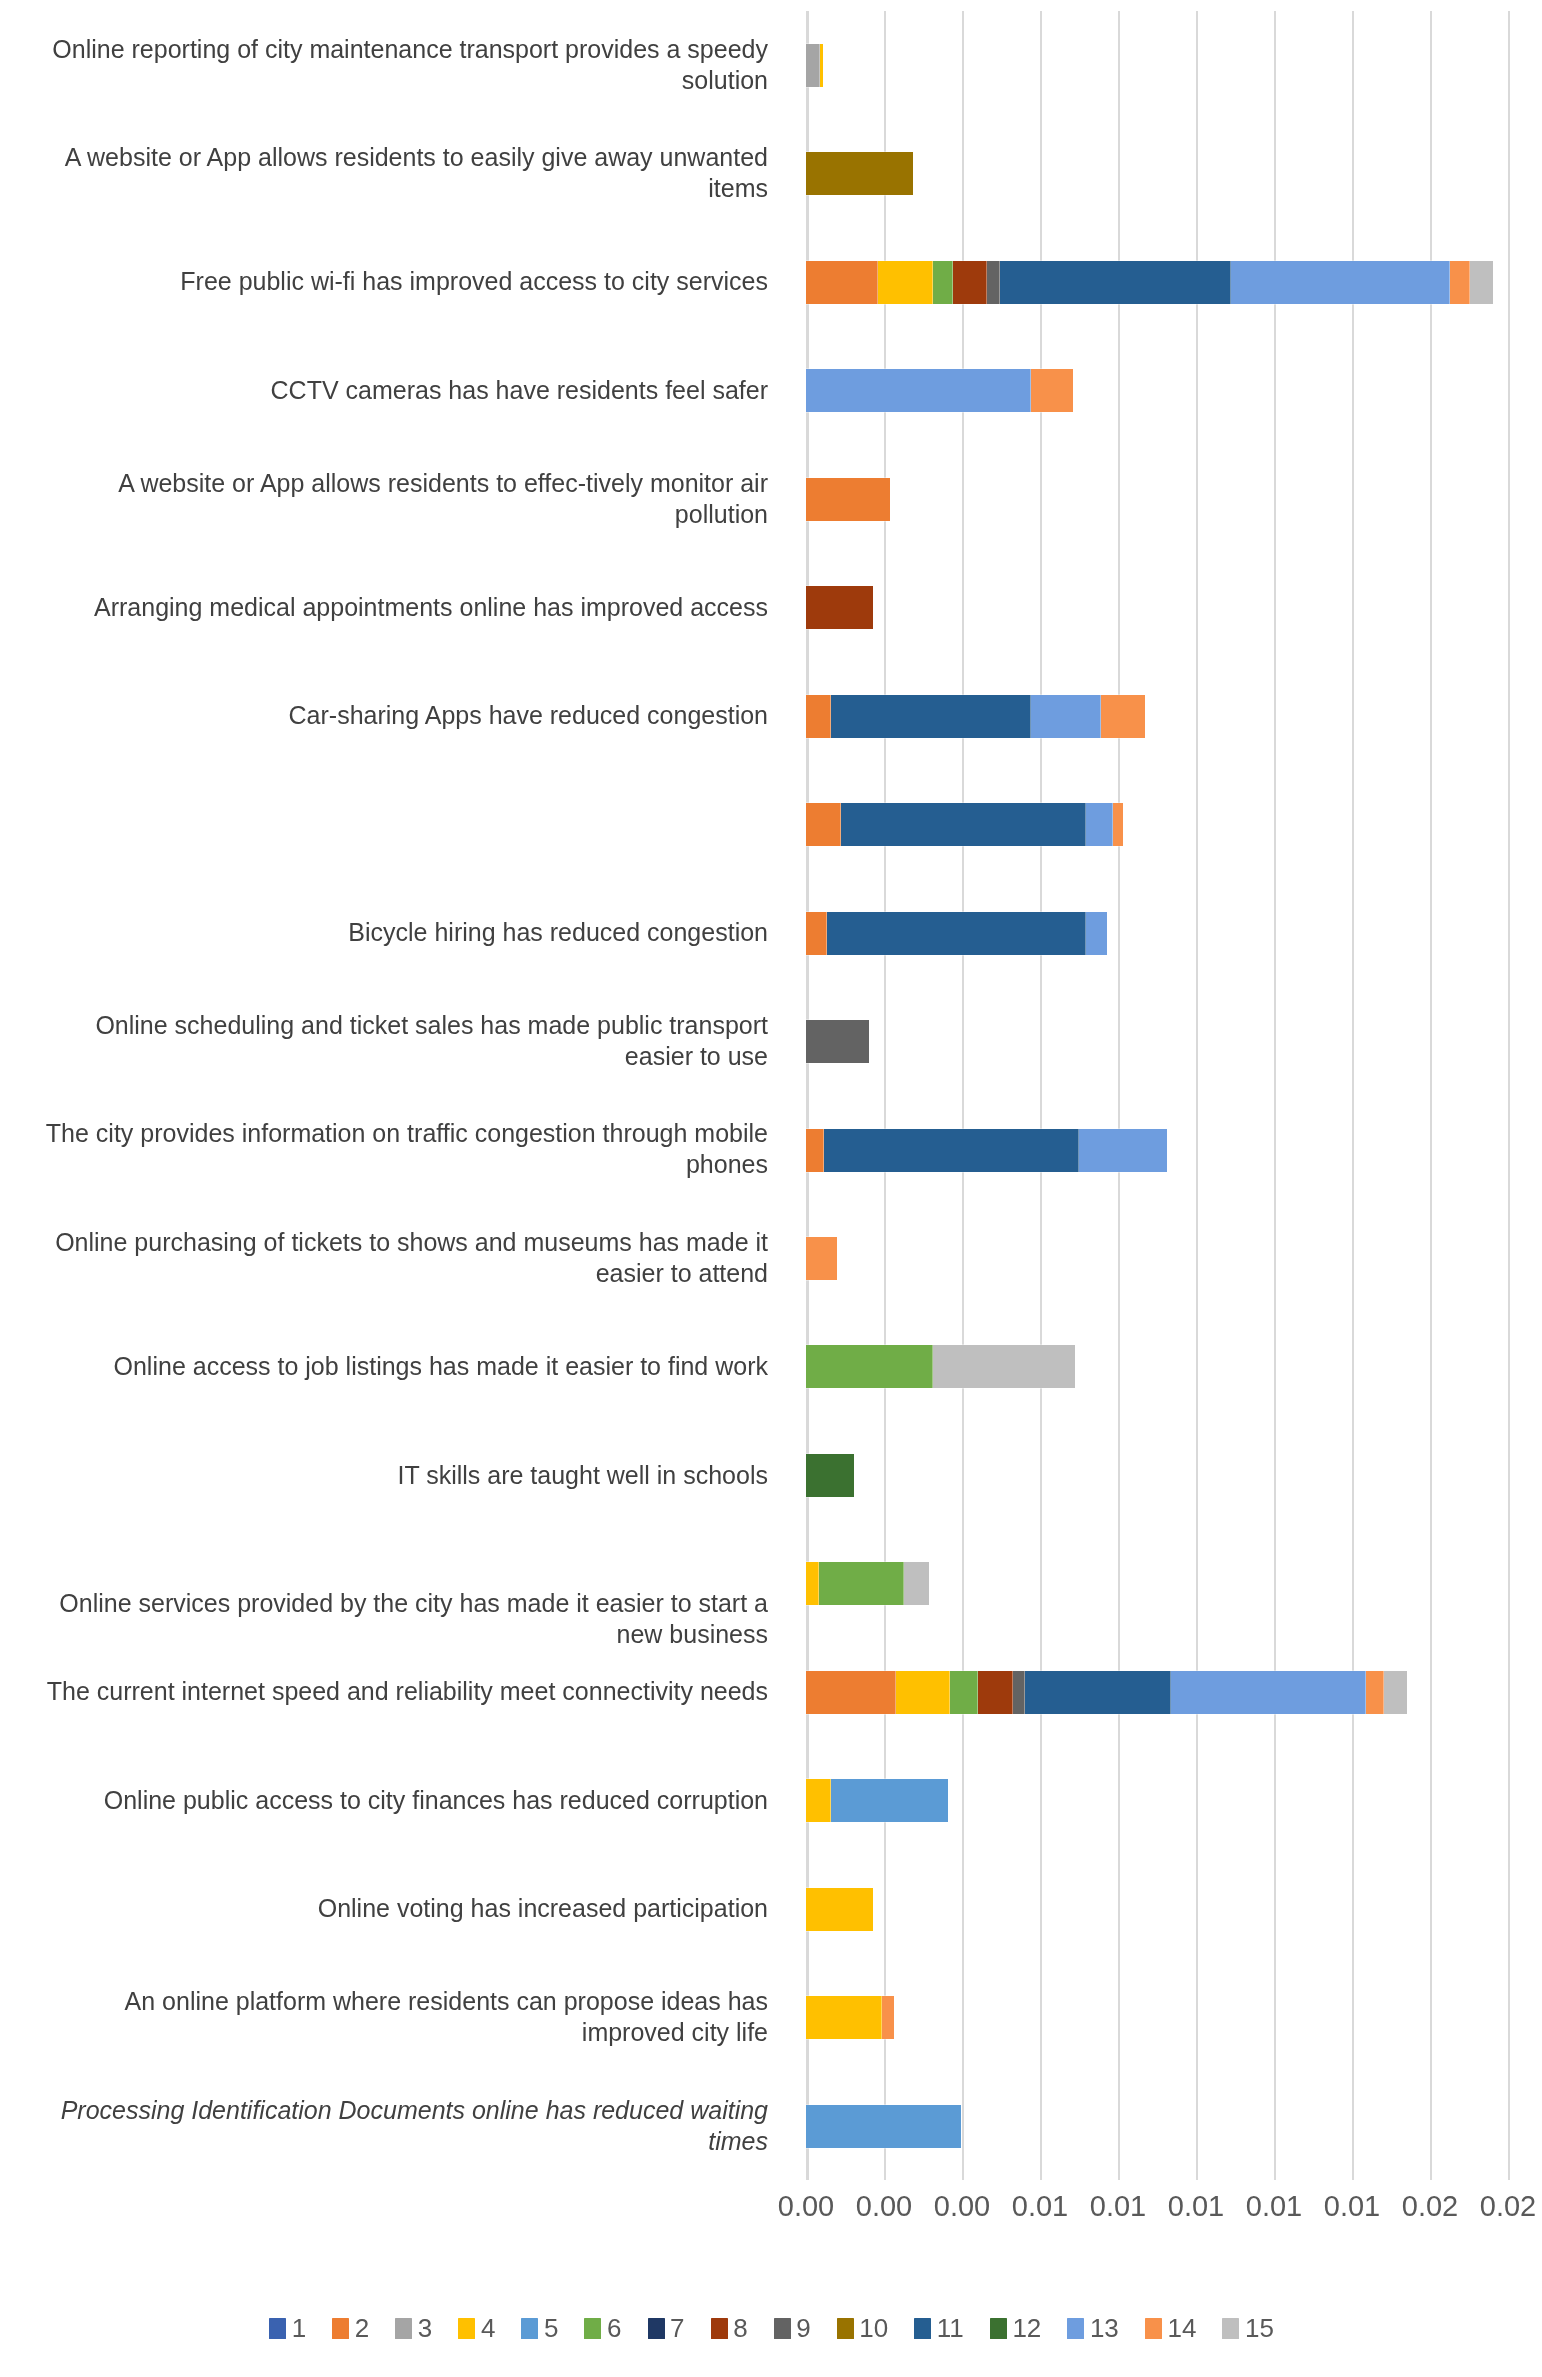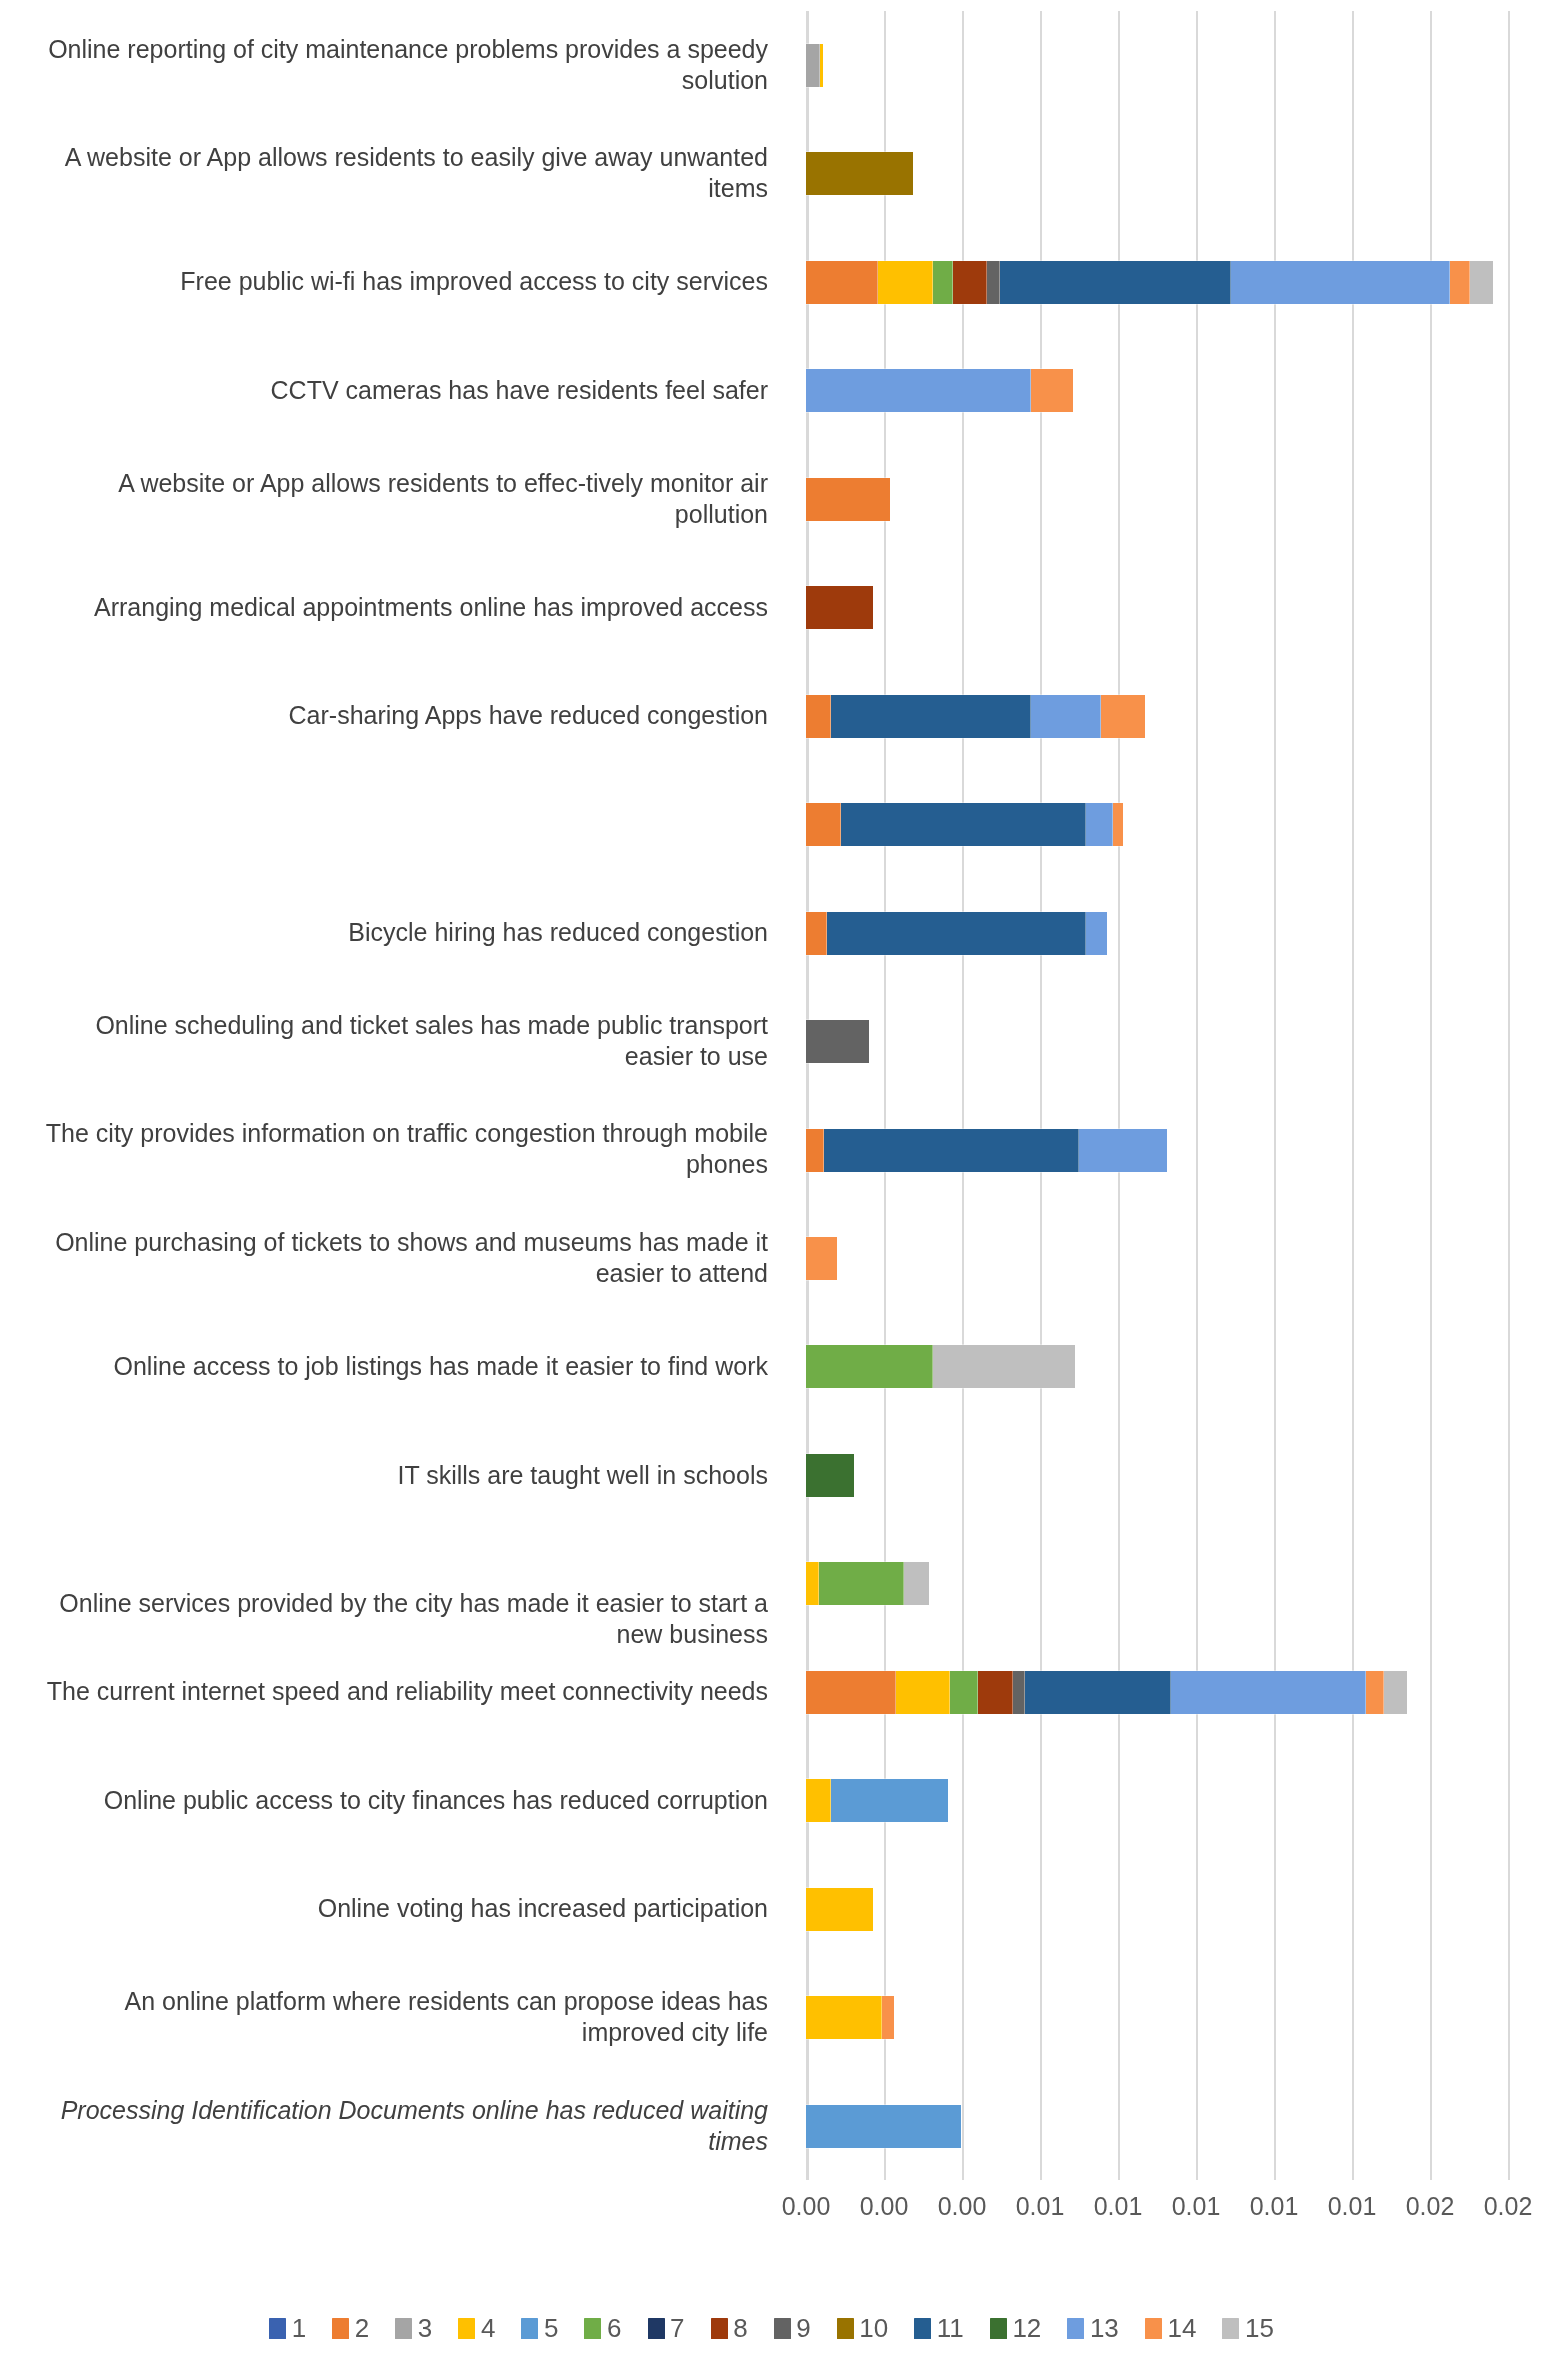--- a/index.html
+++ b/index.html
@@ -43,21 +43,21 @@
     color:#404040;
     width:740px;
   }
 
   
   .xticks{
     position:absolute;left:806px;top:2189px;width:733px;height:50px;
   }
   .xtick{
     position:absolute;top:0;
-    font-size:25px;line-height:35px;color:#595959;
+    font-size:29px;line-height:35px;color:#595959;
     transform:translateX(-50%);
     white-space:nowrap;
   }
 
   
   .legend{
     position:absolute;left:0;right:0;top:2315px;
     display:flex;justify-content:center;align-items:center;
     gap:0;
   }
@@ -66,21 +66,21 @@
     width:17px;height:21px;display:inline-block;margin-right:5.6px;border-radius:0.6px;
   }
   .legend-text{font-size:26px;line-height:26px;color:#595959;}
 </style>
 </head>
 <body>
 
 <div id="chart-root">
 
   <div class="cat-labels">
-      <div class="cat-label" style="top: 23px;">Online reporting of city maintenance problems provides a speedy solution</div>
+      <div class="cat-label" style="top: 23px;">Online reporting of city maintenance transport provides a speedy solution</div>
       <div class="cat-label" style="top: 131px;">A website or App allows residents to easily give away unwanted items</div>
       <div class="cat-label" style="top: 255px;">Free public wi-fi has improved access to city services</div>
       <div class="cat-label" style="top: 364px;">CCTV cameras has have residents feel safer</div>
       <div class="cat-label" style="top: 457px;">A website or App allows residents to effec-tively monitor air pollution</div>
       <div class="cat-label" style="top: 581px;">Arranging medical appointments online has improved access</div>
       <div class="cat-label" style="top: 689px;">Car-sharing Apps have reduced congestion</div>
       <div class="cat-label" style="top: 906px;">Bicycle hiring has reduced congestion</div>
       <div class="cat-label" style="top: 999px; text-align: right;">Online scheduling and ticket sales has made public transport easier to use</div>
       <div class="cat-label" style="top: 1107px;">The city provides information on traffic congestion through mobile phones</div>
       <div class="cat-label" style="top: 1216px;">Online purchasing of tickets to shows and museums has made it easier to attend</div>

